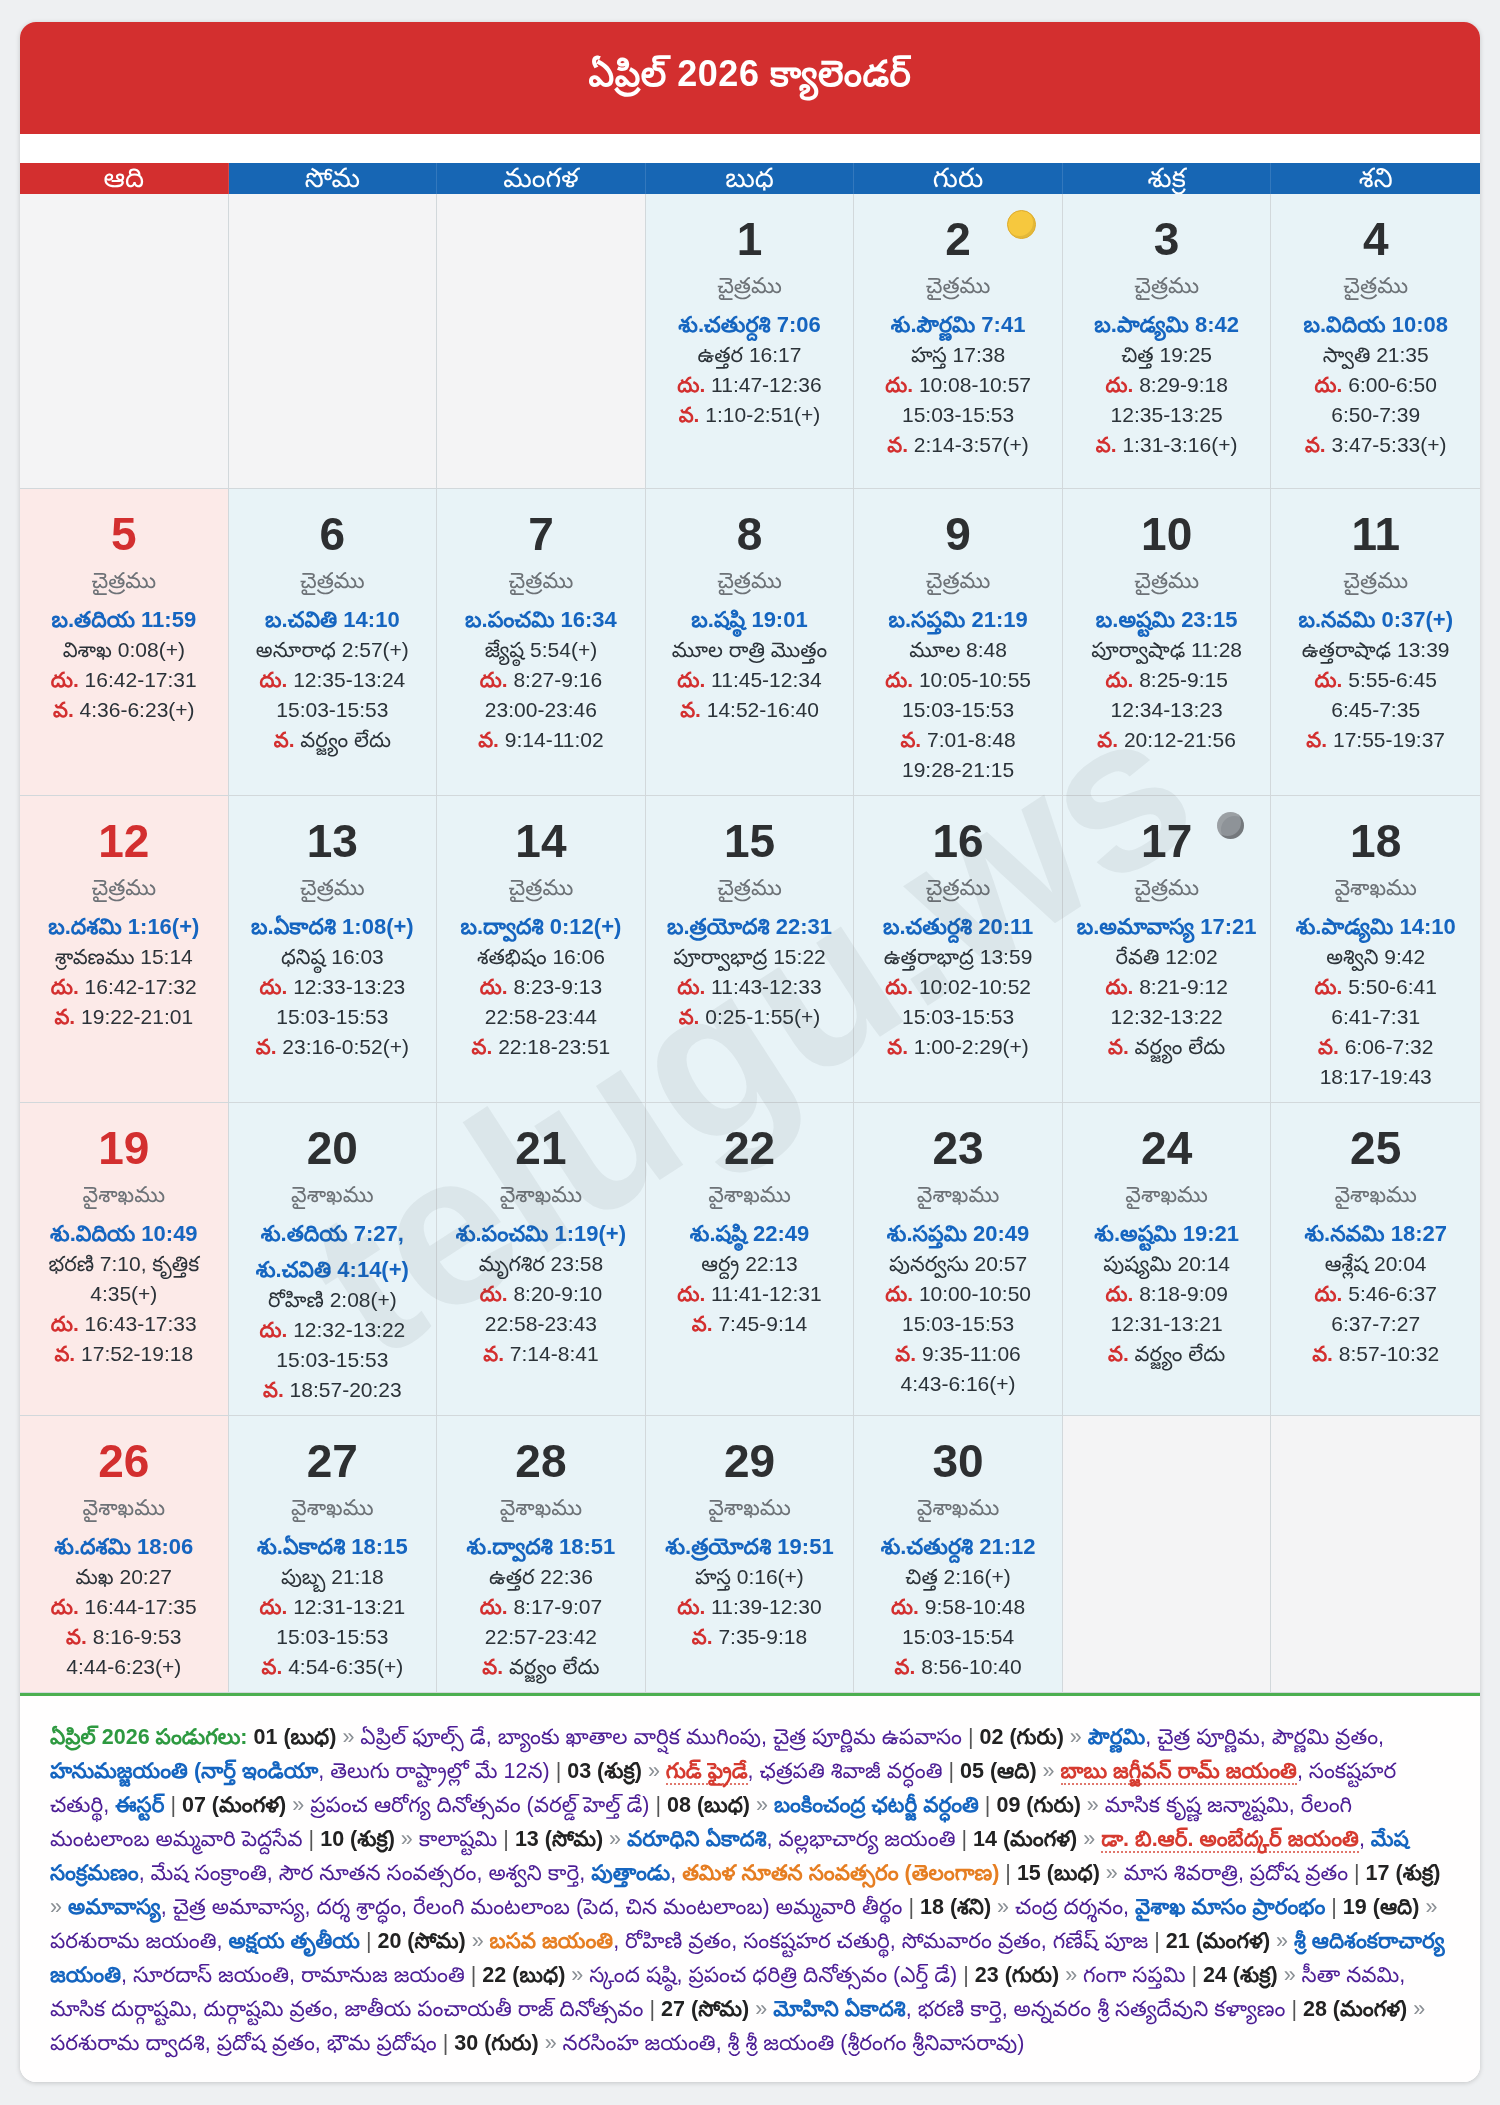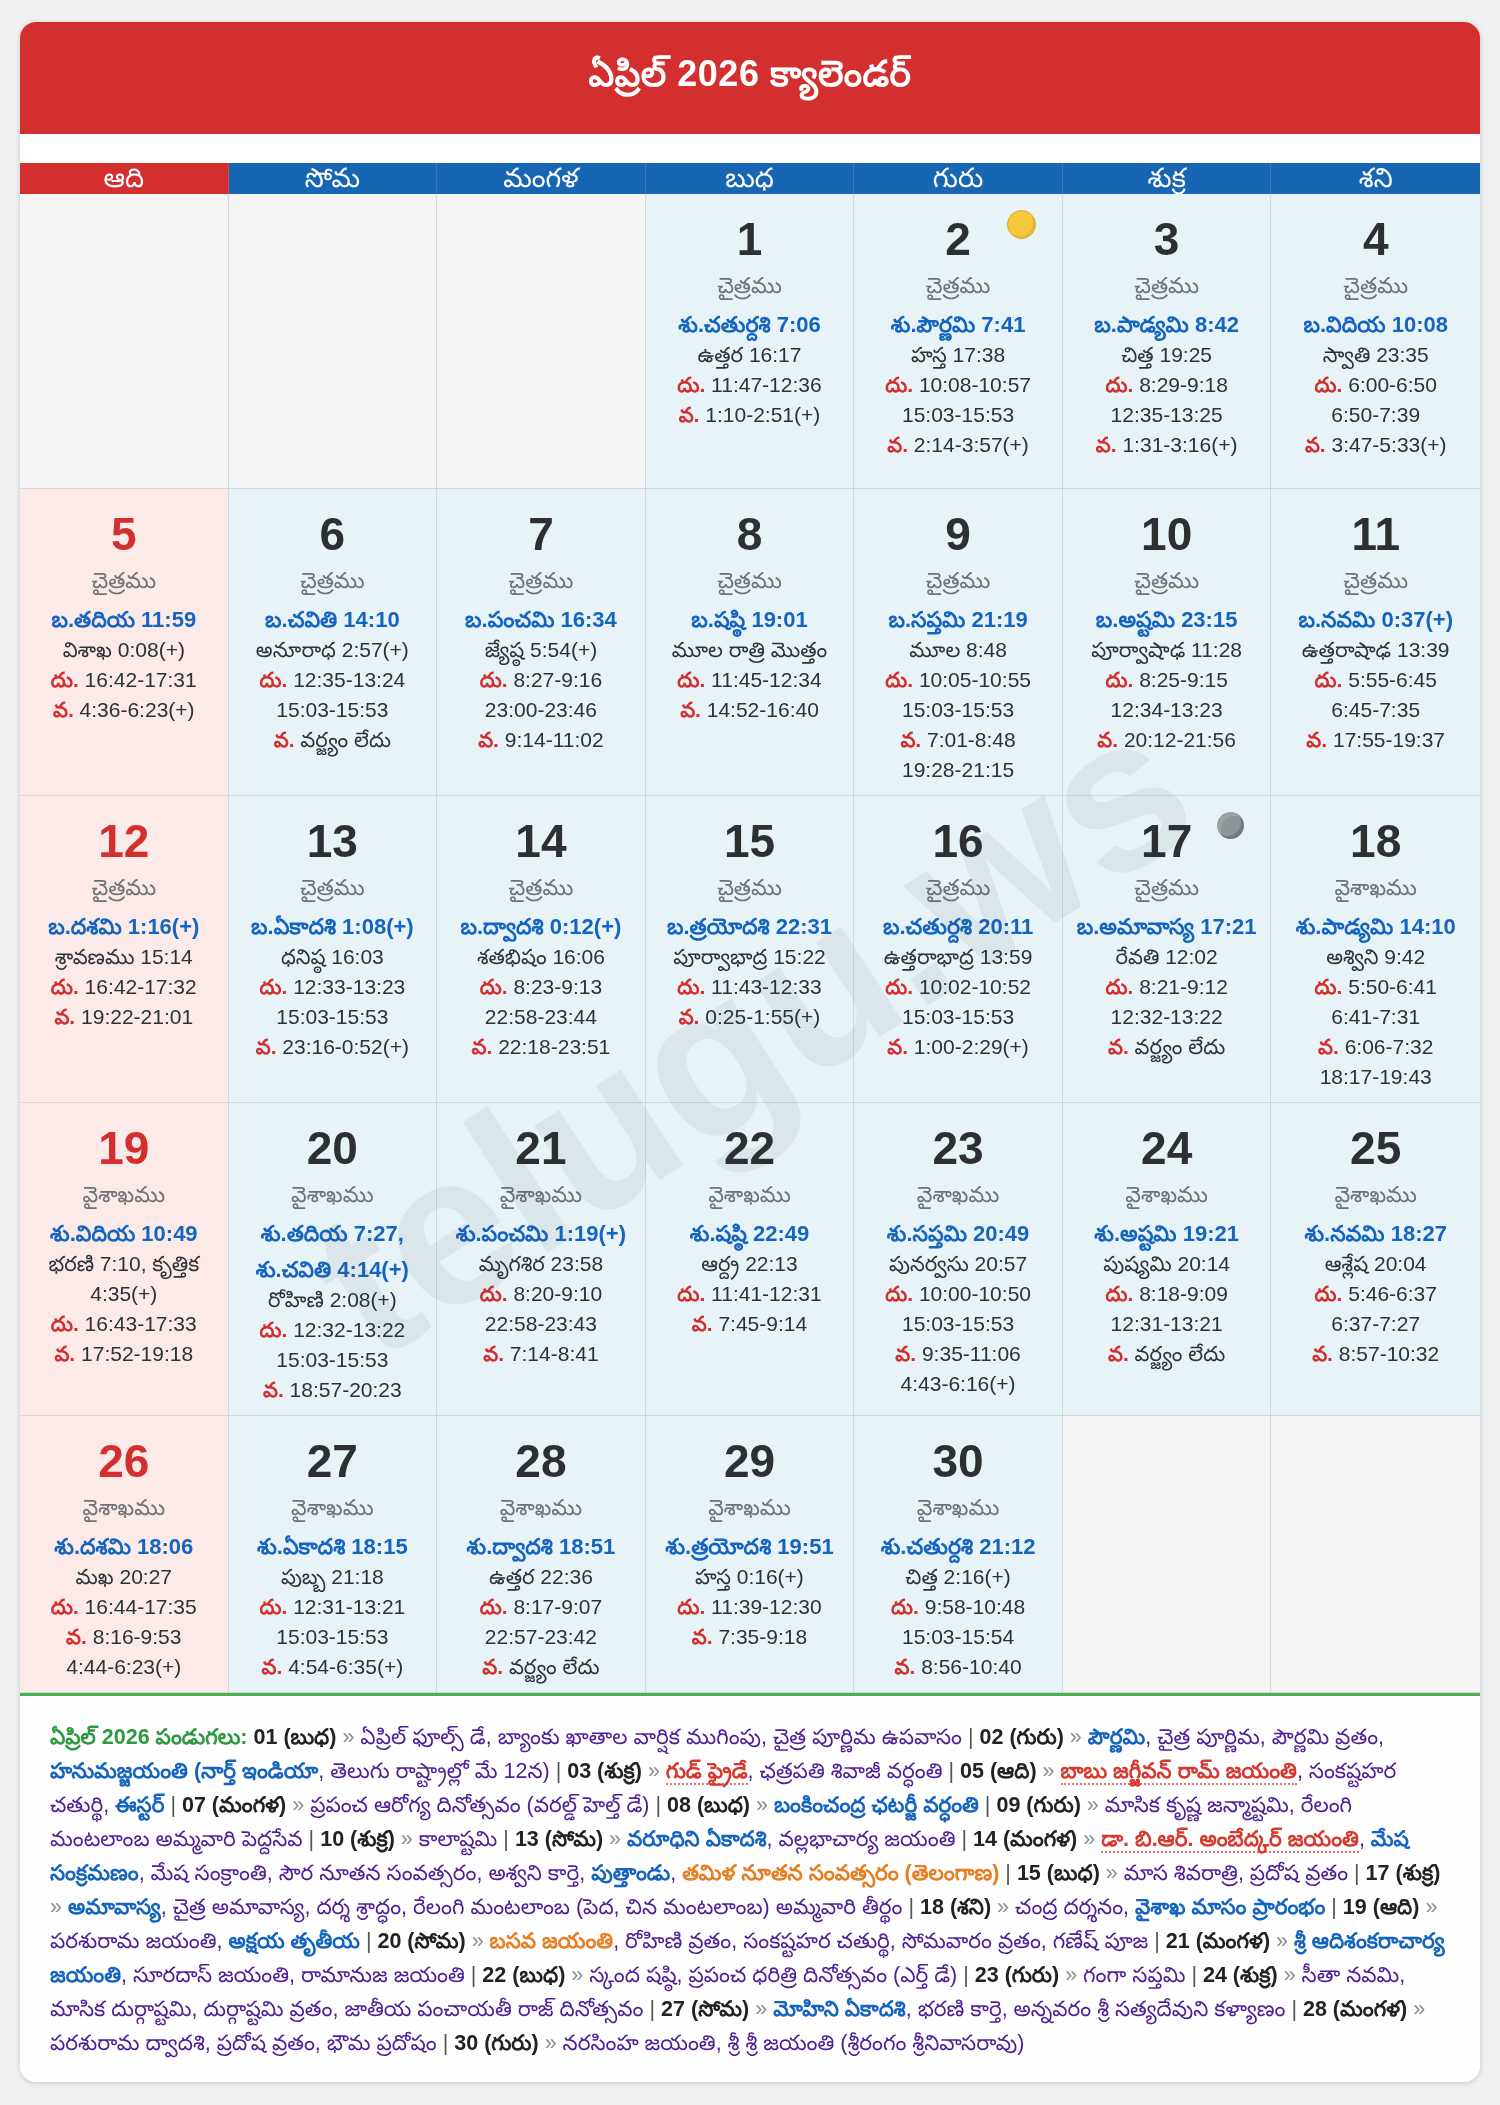--- a/index.html
+++ b/index.html
@@ -125,21 +125,21 @@
           <div class="tithi">బ.పాడ్యమి 8:42</div>
           <div class="ln">చిత్త 19:25</div>
           <div class="ln"><span class="pf">దు. </span>8:29-9:18</div>
           <div class="ln">12:35-13:25</div>
           <div class="ln"><span class="pf">వ. </span>1:31-3:16(+)</div>
         </div>
         <div class="cell">
           <div class="num">4</div>
           <div class="mon">చైత్రము</div>
           <div class="tithi">బ.విదియ 10:08</div>
-          <div class="ln">స్వాతి 23:35</div>
+          <div class="ln">స్వాతి 21:35</div>
           <div class="ln"><span class="pf">దు. </span>6:00-6:50</div>
           <div class="ln">6:50-7:39</div>
           <div class="ln"><span class="pf">వ. </span>3:47-5:33(+)</div>
         </div>
       </div>
       <div class="grid-row">
         <div class="cell sun">
           <div class="num">5</div>
           <div class="mon">చైత్రము</div>
           <div class="tithi">బ.తదియ 11:59</div>

